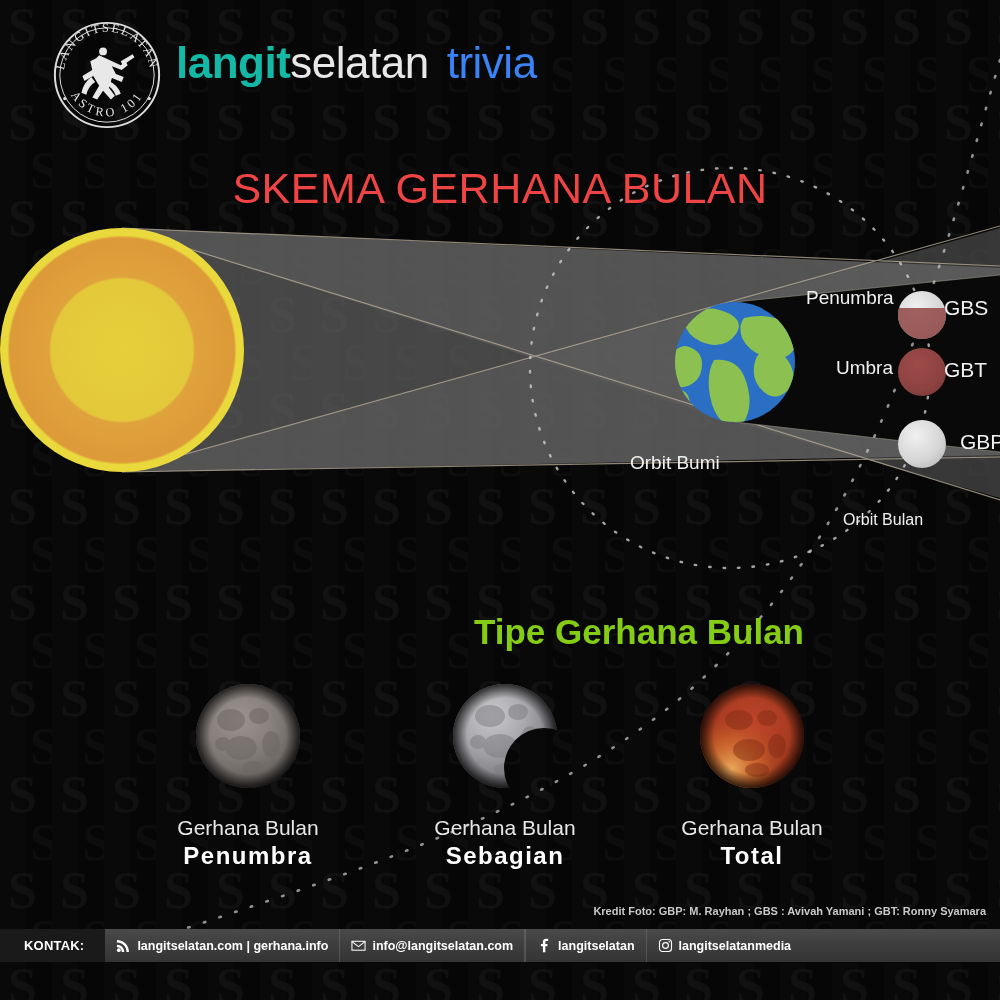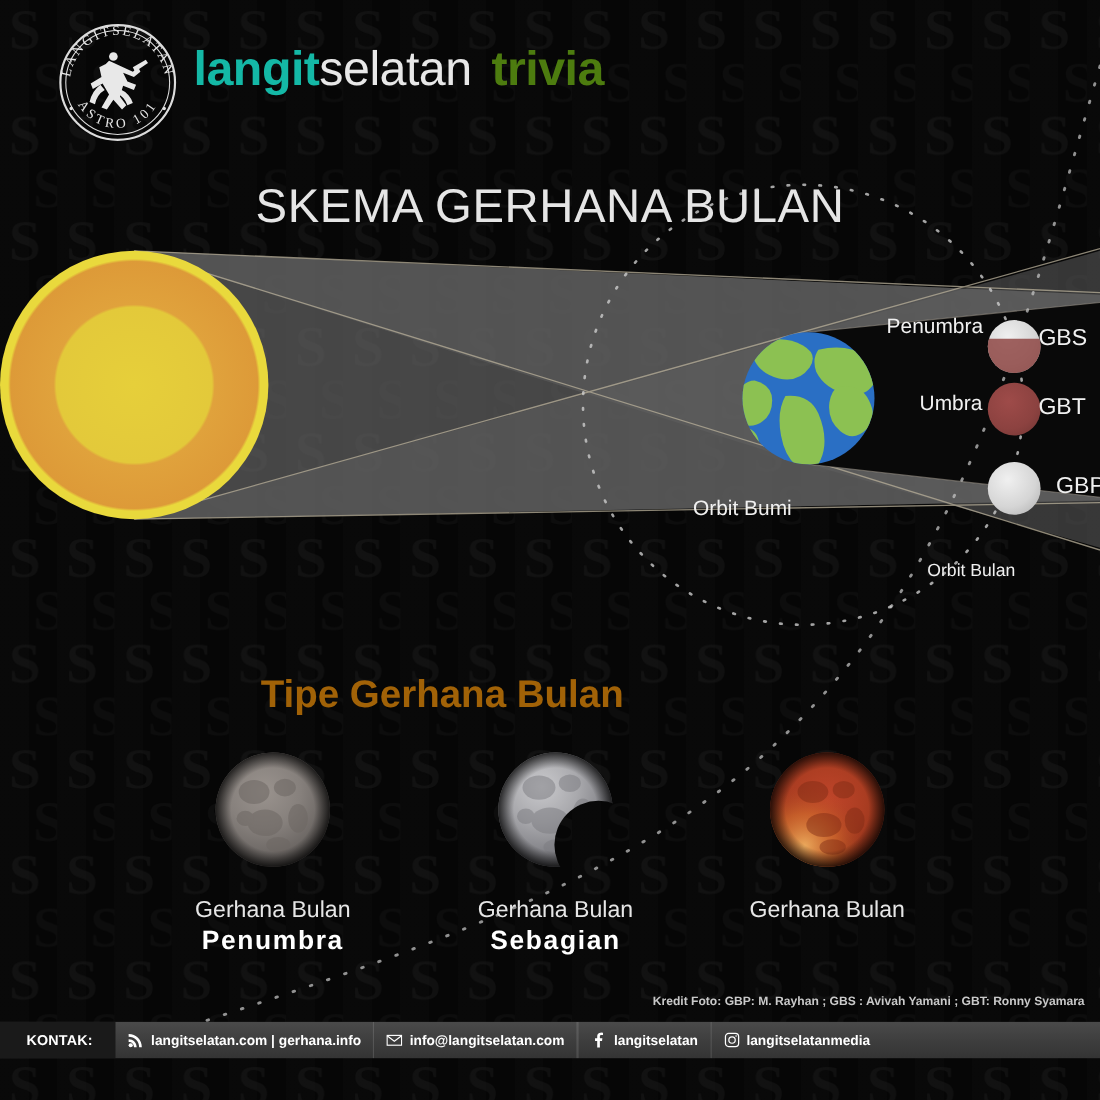--- a/index.html
+++ b/index.html
@@ -25,30 +25,30 @@
 
   
   .header{position:absolute;left:0;top:0;width:1000px;height:140px;}
   .logo-badge{position:absolute;left:48px;top:16px;width:118px;height:118px;}
   .wordmark{
     position:absolute;left:176px;top:38px;
     font-size:44px;letter-spacing:-0.5px;color:#efefef;white-space:nowrap;
   }
   .wm-bold{font-weight:700;color:#14b8a6;}
   .wm-light{font-weight:300;color:#e8e8e8;margin-top:48px;}
-  .wm-trivia{font-weight:700;color:#4d7c0f;margin-left:18px;}
+  .wm-trivia{font-weight:400;color:#3b82f6;margin-left:18px;}
 
   
   .title-main{
     position:absolute;left:0;top:164px;width:1000px;text-align:center;
-    font-size:43px;font-weight:400;color:#e5e5e5;letter-spacing:.5px;
+    font-size:43px;font-weight:400;color:#ef4444;letter-spacing:.5px;
   }
   .title-sub{
-    position:absolute;left:0;top:612px;width:804px;text-align:center;
-    font-size:35px;font-weight:600;color:#a16207;
+    position:absolute;left:0;top:612px;width:804px;text-align:right;
+    font-size:35px;font-weight:600;color:#84cc16;
   }
 
   
   .lab{position:absolute;color:#f0f0f0;white-space:nowrap;font-weight:400;}
   .lab-penumbra{left:806px;top:287px;font-size:19px;}
   .lab-umbra{left:836px;top:357px;font-size:19px;}
   .lab-orbit-bumi{left:630px;top:452px;font-size:19px;}
   .lab-orbit-bulan{left:843px;top:511px;font-size:16px;}
   .lab-gbs{left:944px;top:296px;font-size:21px;}
   .lab-gbt{left:944px;top:358px;font-size:21px;}
@@ -331,20 +331,21 @@
             <ellipse cx="80" cy="46" rx="10" ry="8"></ellipse>
             <ellipse cx="62" cy="78" rx="16" ry="11"></ellipse>
             <ellipse cx="90" cy="74" rx="9" ry="12"></ellipse>
             <ellipse cx="70" cy="98" rx="12" ry="7"></ellipse>
           </g>
           <circle cx="65" cy="64" r="52" fill="url(#vignette)"></circle>
         </svg>
       </div>
       <div class="type-caption">
         <span>Gerhana Bulan</span>
+        <span class="strong">Total</span>
       </div>
     </div>
   </div>
 
   <div class="credit">Kredit Foto:  GBP: M. Rayhan ; GBS : Avivah Yamani ; GBT: Ronny Syamara</div>
 
   <div class="footer">
     <div class="fitem kontak-cell">
       <span class="kontak">KONTAK:</span>
     </div>

